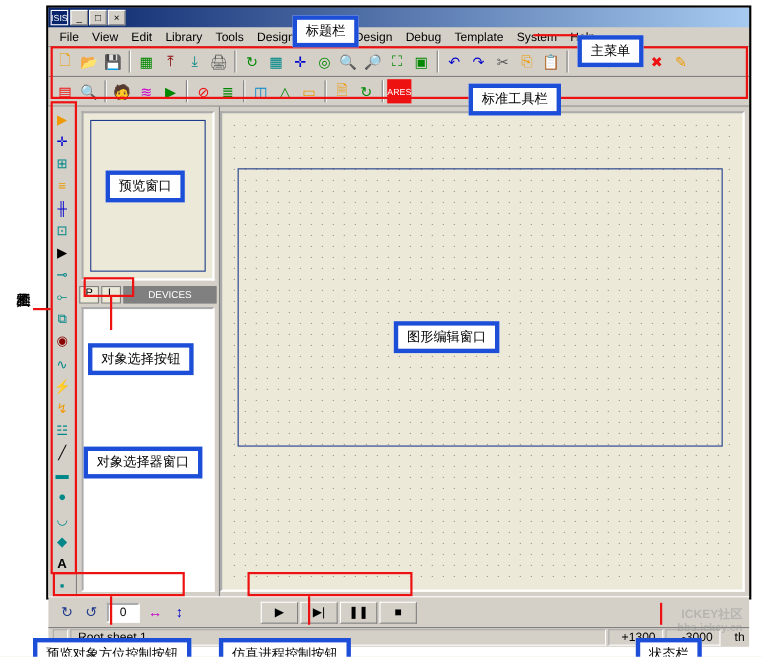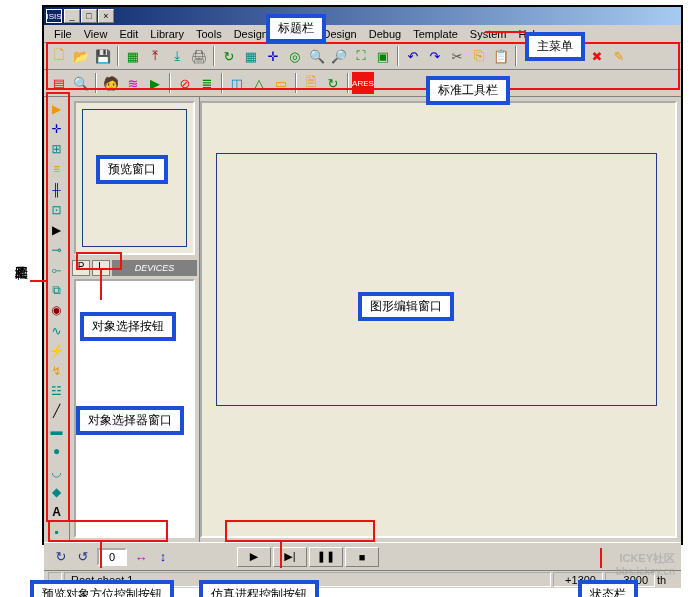--- a/index.html
+++ b/index.html
@@ -25,21 +25,21 @@
 .main { display: flex; height: 445px; background: #d4d0c8; }
 .left-toolbox { width: 26px; background: #d4d0c8; border-right: 1px solid #808080; display: flex; flex-direction: column; align-items: center; padding-top: 2px; }
 .lt-btn { width: 22px; height: 20px; margin: 1px 0; display: inline-flex; align-items: center; justify-content: center; font-size: 12px; color: #008080; cursor: pointer; }
 
 .side-panel { width: 130px; display: flex; flex-direction: column; border-right: 1px solid #808080; }
 .preview-box { height: 154px; margin: 4px; border: 2px inset #fff; background: #ece9d8; position: relative; }
 .preview-box .blue-rect { position: absolute; left: 6px; top: 6px; right: 6px; bottom: 6px; border: 1px solid #1e3a8a; }
 
 .plp-row { height: 18px; display: flex; align-items: center; padding: 0 2px; background: #d4d0c8; }
 .plp-btn { width: 18px; height: 16px; border: 1px solid #808080; background: #ece9d8; margin-right: 2px; font-size: 10px; text-align: center; cursor: pointer; }
-.devices-label { flex: 1; background: #808080; color: #fff; text-align: center; font-size: 9px; height: 16px; line-height: 16px; font-style: italic; }
+.devices-label { flex: 1; background: #808080; color: #fff; text-align: center; font-size: 9px; height: 16px; line-height: 16px; }
 
 .object-list { flex: 1; margin: 2px 4px 4px 4px; border: 2px inset #fff; background: #fff; }
 
 .editor-area { flex: 1; border: 2px inset #fff; margin: 4px 4px 4px 0; background: #ece9d8; position: relative; }
 .editor-dots { position: absolute; inset: 6px; background-image: radial-gradient(#808080 0.6px, transparent 0.6px); background-size: 10px 10px; }
 .editor-blue { position: absolute; left: 14px; top: 50px; right: 18px; bottom: 130px; border: 1px solid #1e3a8a; }
 
 
 .bottom { height: 28px; background: #d4d0c8; display: flex; align-items: center; padding: 2px 6px; border-top: 1px solid #fff; }
 .orient-btn { width: 22px; height: 20px; display: inline-flex; align-items: center; justify-content: center; cursor: pointer; color: #1e3a8a; font-size: 13px; }
@@ -202,21 +202,21 @@
       <span class="sim-btn">❚❚</span>
       <span class="sim-btn">■</span>
     </div>
   </div>
 
   <div class="statusbar">
     <span class="status-cell" style="width:14px"></span>
     <span class="status-cell" style="flex:1">Root sheet 1</span>
     <span class="status-cell" style="width:50px;text-align:right">+1300</span>
     <span class="status-cell" style="width:50px;text-align:right">-3000</span>
-    <span style="width:20px;text-align:left">th</span>
+    <span style="width:20px;text-align:right">th</span>
   </div>
 
 </div>
 
 <div id="annotations">
   <div class="callout" style="left:266px;top:2px">标题栏</div>
   <div class="callout" style="left:525px;top:20px">主菜单</div>
   <div class="red-line" style="left:485px;top:31px;width:40px;height:2px"></div>
   <div class="red-box" style="left:46px;top:42px;width:634px;height:48px"></div>
   <div class="callout" style="left:426px;top:64px">标准工具栏</div>

